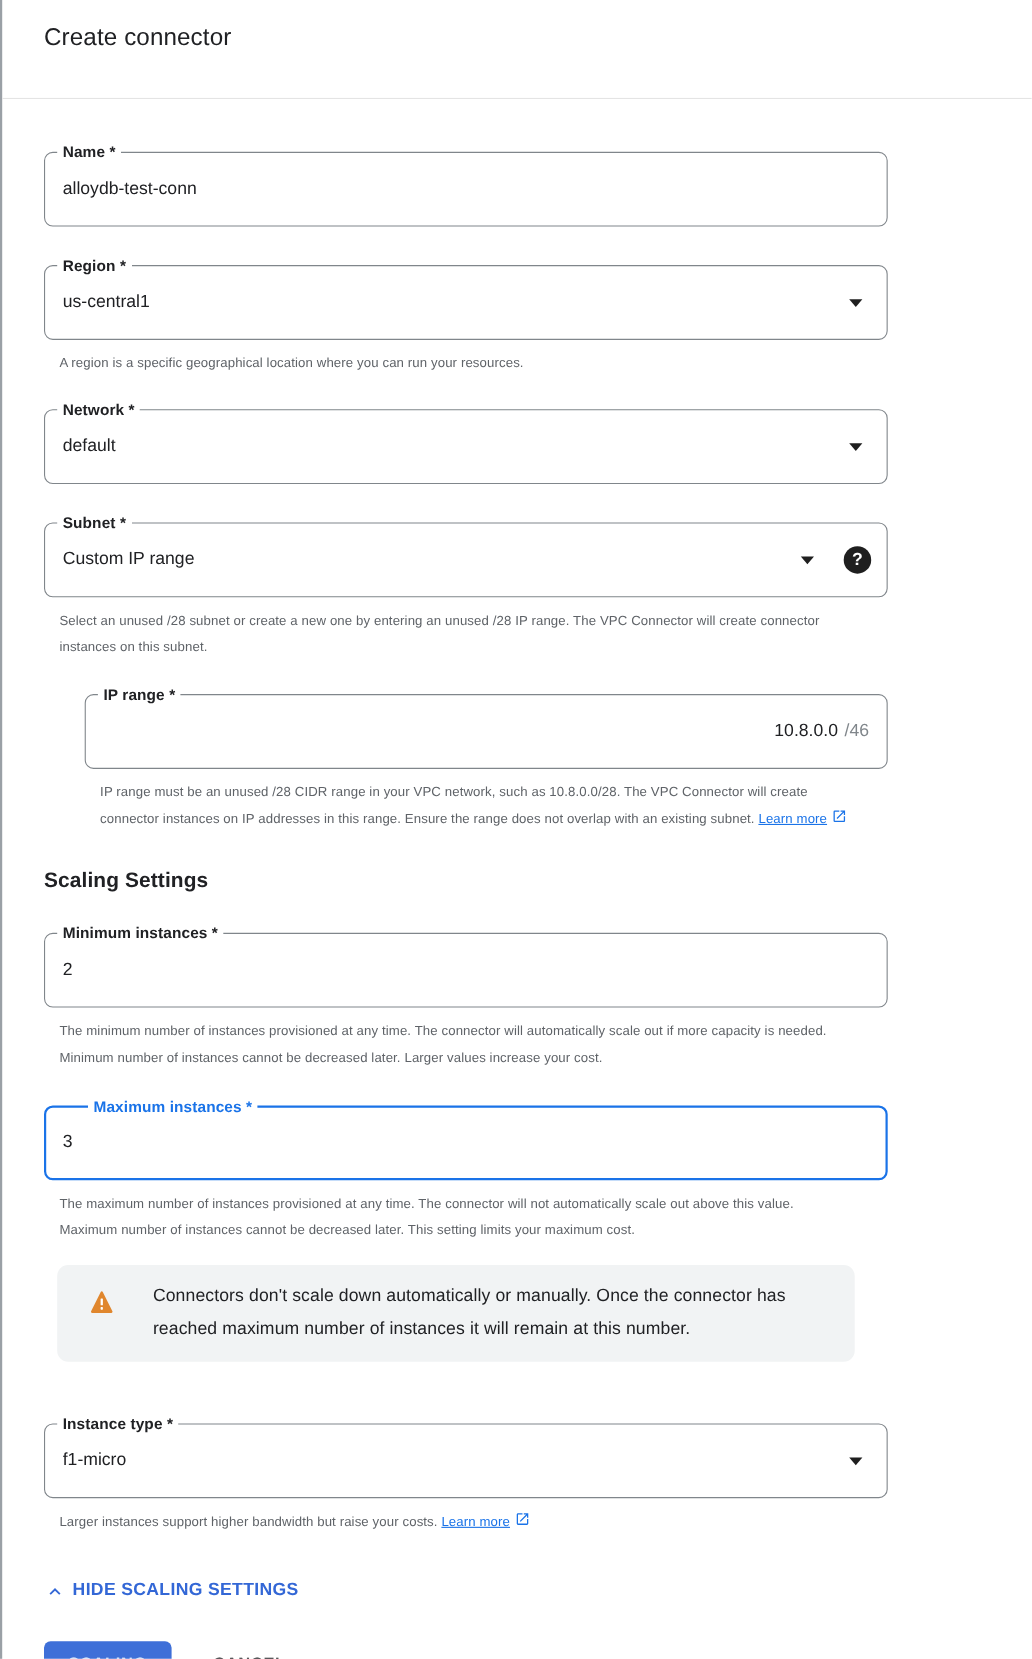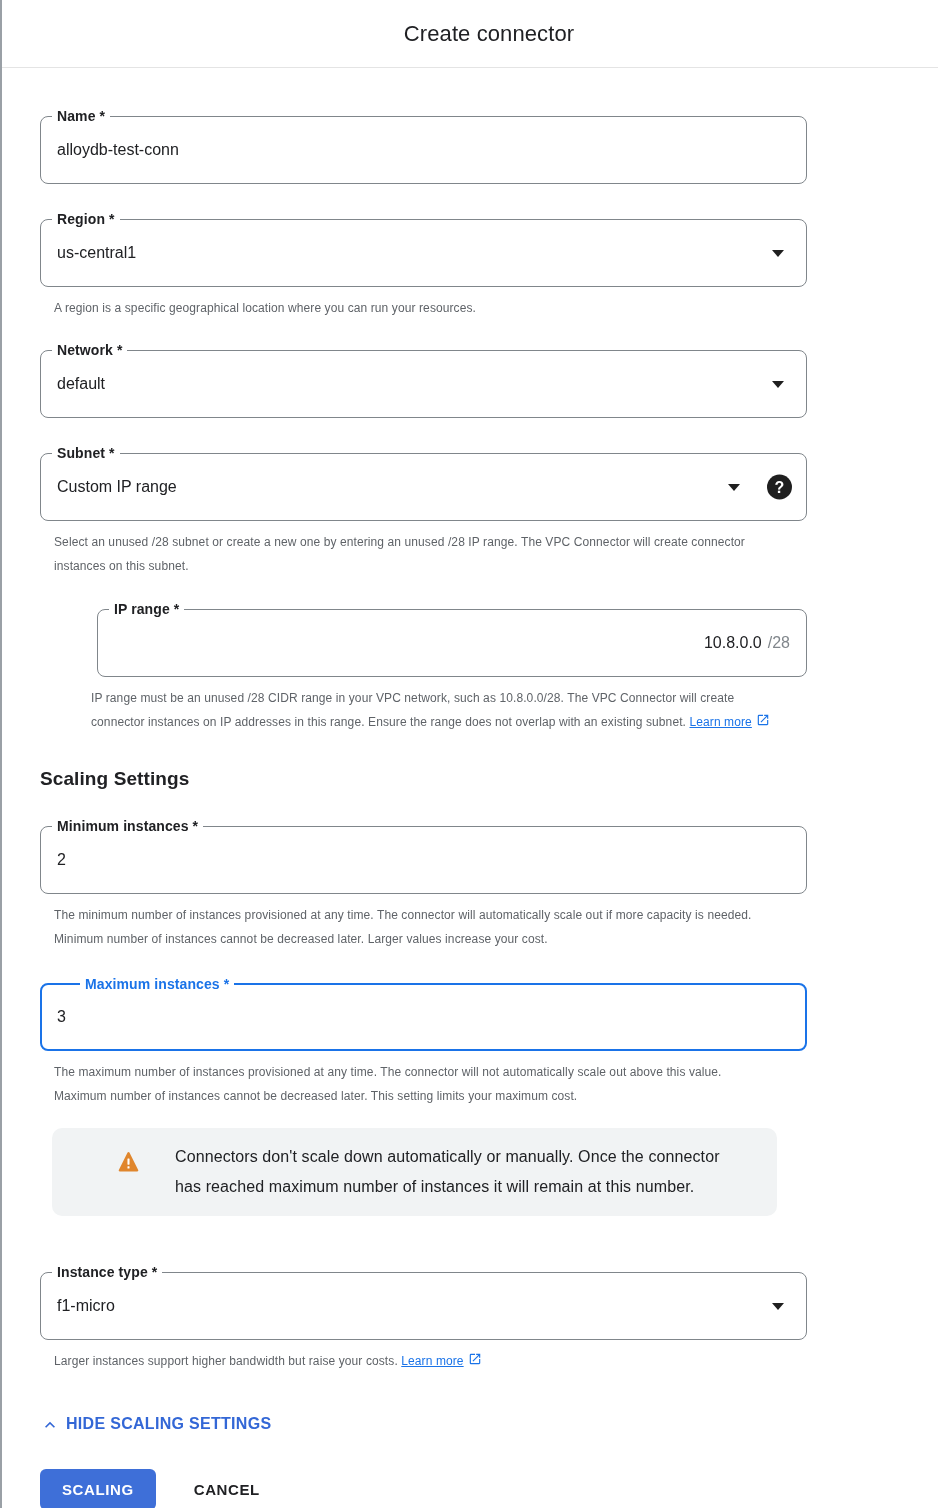--- a/index.html
+++ b/index.html
@@ -5,21 +5,21 @@
   * { box-sizing: border-box; margin: 0; padding: 0; }
   html, body { background: #ffffff; }
   body {
     width: 938px; height: 1508px;
     font-family: "Liberation Sans", "DejaVu Sans", sans-serif;
     color: #202124;
     border-left: 2px solid #9aa0a6;
     overflow: hidden;
     position: relative;
   }
-  .header { height: 68px; border-bottom: 1px solid #e4e4e4; text-align: center; }
+  .header { height: 90px; border-bottom: 1px solid #e4e4e4; }
   .page-title { font-size: 22px; font-weight: 400; color: #202124; padding: 21px 0 0 38px; letter-spacing: 0.1px; }
 
   .content { width: 767px; margin-left: 38px; padding-top: 48px; }
 
   
   .field {
     position: relative;
     height: 68px;
     border: 1px solid #80868b;
     border-radius: 8px;
@@ -57,21 +57,21 @@
     background: #1f1f1f; color: #fff;
     font-size: 16px; font-weight: 700; line-height: 25px; text-align: center;
     cursor: pointer;
   }
 
   .field.focused { border: 2px solid #1a73e8; }
   .field.focused .field-label { color: #1a73e8; left: 10px; margin-left: 28px; }
   .field.focused .field-input { padding: 0 15px; }
 
   
-  .field.ip { display: flex; align-items: center; padding-right: 16px; margin-left: 20px; }
+  .field.ip { display: flex; align-items: center; padding-right: 16px; }
   .field.ip .field-input { flex: 1; text-align: right; padding-right: 6px; }
   .suffix { font-size: 16px; color: #80868b; flex: none; }
 
   .helper {
     margin: 9px 0 0 14px;
     font-size: 12px; line-height: 24px; color: #5f6368;
     max-width: 715px; letter-spacing: 0.1px;
   }
   .learn-more { color: #1a73e8; text-decoration: underline; cursor: pointer; white-space: nowrap; }
   .ext-icon { vertical-align: -1px; margin-left: 4px; }
@@ -86,21 +86,21 @@
 
   .section-heading {
     font-size: 19px; font-weight: 700; color: #202124;
     margin: 34px 0 36px 0; letter-spacing: 0.1px;
   }
 
   .warning-banner {
     display: flex;
     width: 725px; margin-left: 12px; margin-top: 20px;
     background: #f1f3f4; border-radius: 10px;
-    padding: 14px 34px 14px 64px;
+    padding: 14px 34px 14px 28px;
   }
   .warning-banner .warn-icon { flex: none; margin-top: 7px; }
   .warning-text {
     margin-left: 34px;
     font-size: 16px; line-height: 30px; color: #202124;
     letter-spacing: 0.1px;
   }
 
   .instance-group { margin-top: 56px; }
 
@@ -166,21 +166,21 @@
       <span class="help-icon">?</span>
     </div>
     <div class="helper gap-31">Select an unused /28 subnet or create a new one by entering an unused /28 IP range. The VPC Connector will create connector instances on this subnet.</div>
   </div>
 
   
   <div class="ip-group">
     <div class="field ip">
       <span class="field-label">IP range *</span>
       <input class="field-input" value="10.8.0.0" style="">
-      <span class="suffix">/28</span>
+      <span class="suffix">/46</span>
     </div>
     <div class="helper">
       <span>IP range must be an unused /28 CIDR range in your VPC network, such as 10.8.0.0/28. The VPC Connector will create connector instances on IP addresses in this range. Ensure the range does not overlap with an existing subnet.</span>
       <a class="learn-more"><span>Learn more</span><svg class="ext-icon" width="14" height="14" viewBox="0 0 24 24" fill="#1a73e8">
             <path d="M19 19H5V5h7V3H5a2 2 0 0 0-2 2v14a2 2 0 0 0 2 2h14c1.1 0 2-.9 2-2v-7h-2v7zM14 3v2h3.59l-9.83 9.83 1.41 1.41L19 6.41V10h2V3h-7z"></path>
           </svg></a>
     </div>
   </div>
 
   

